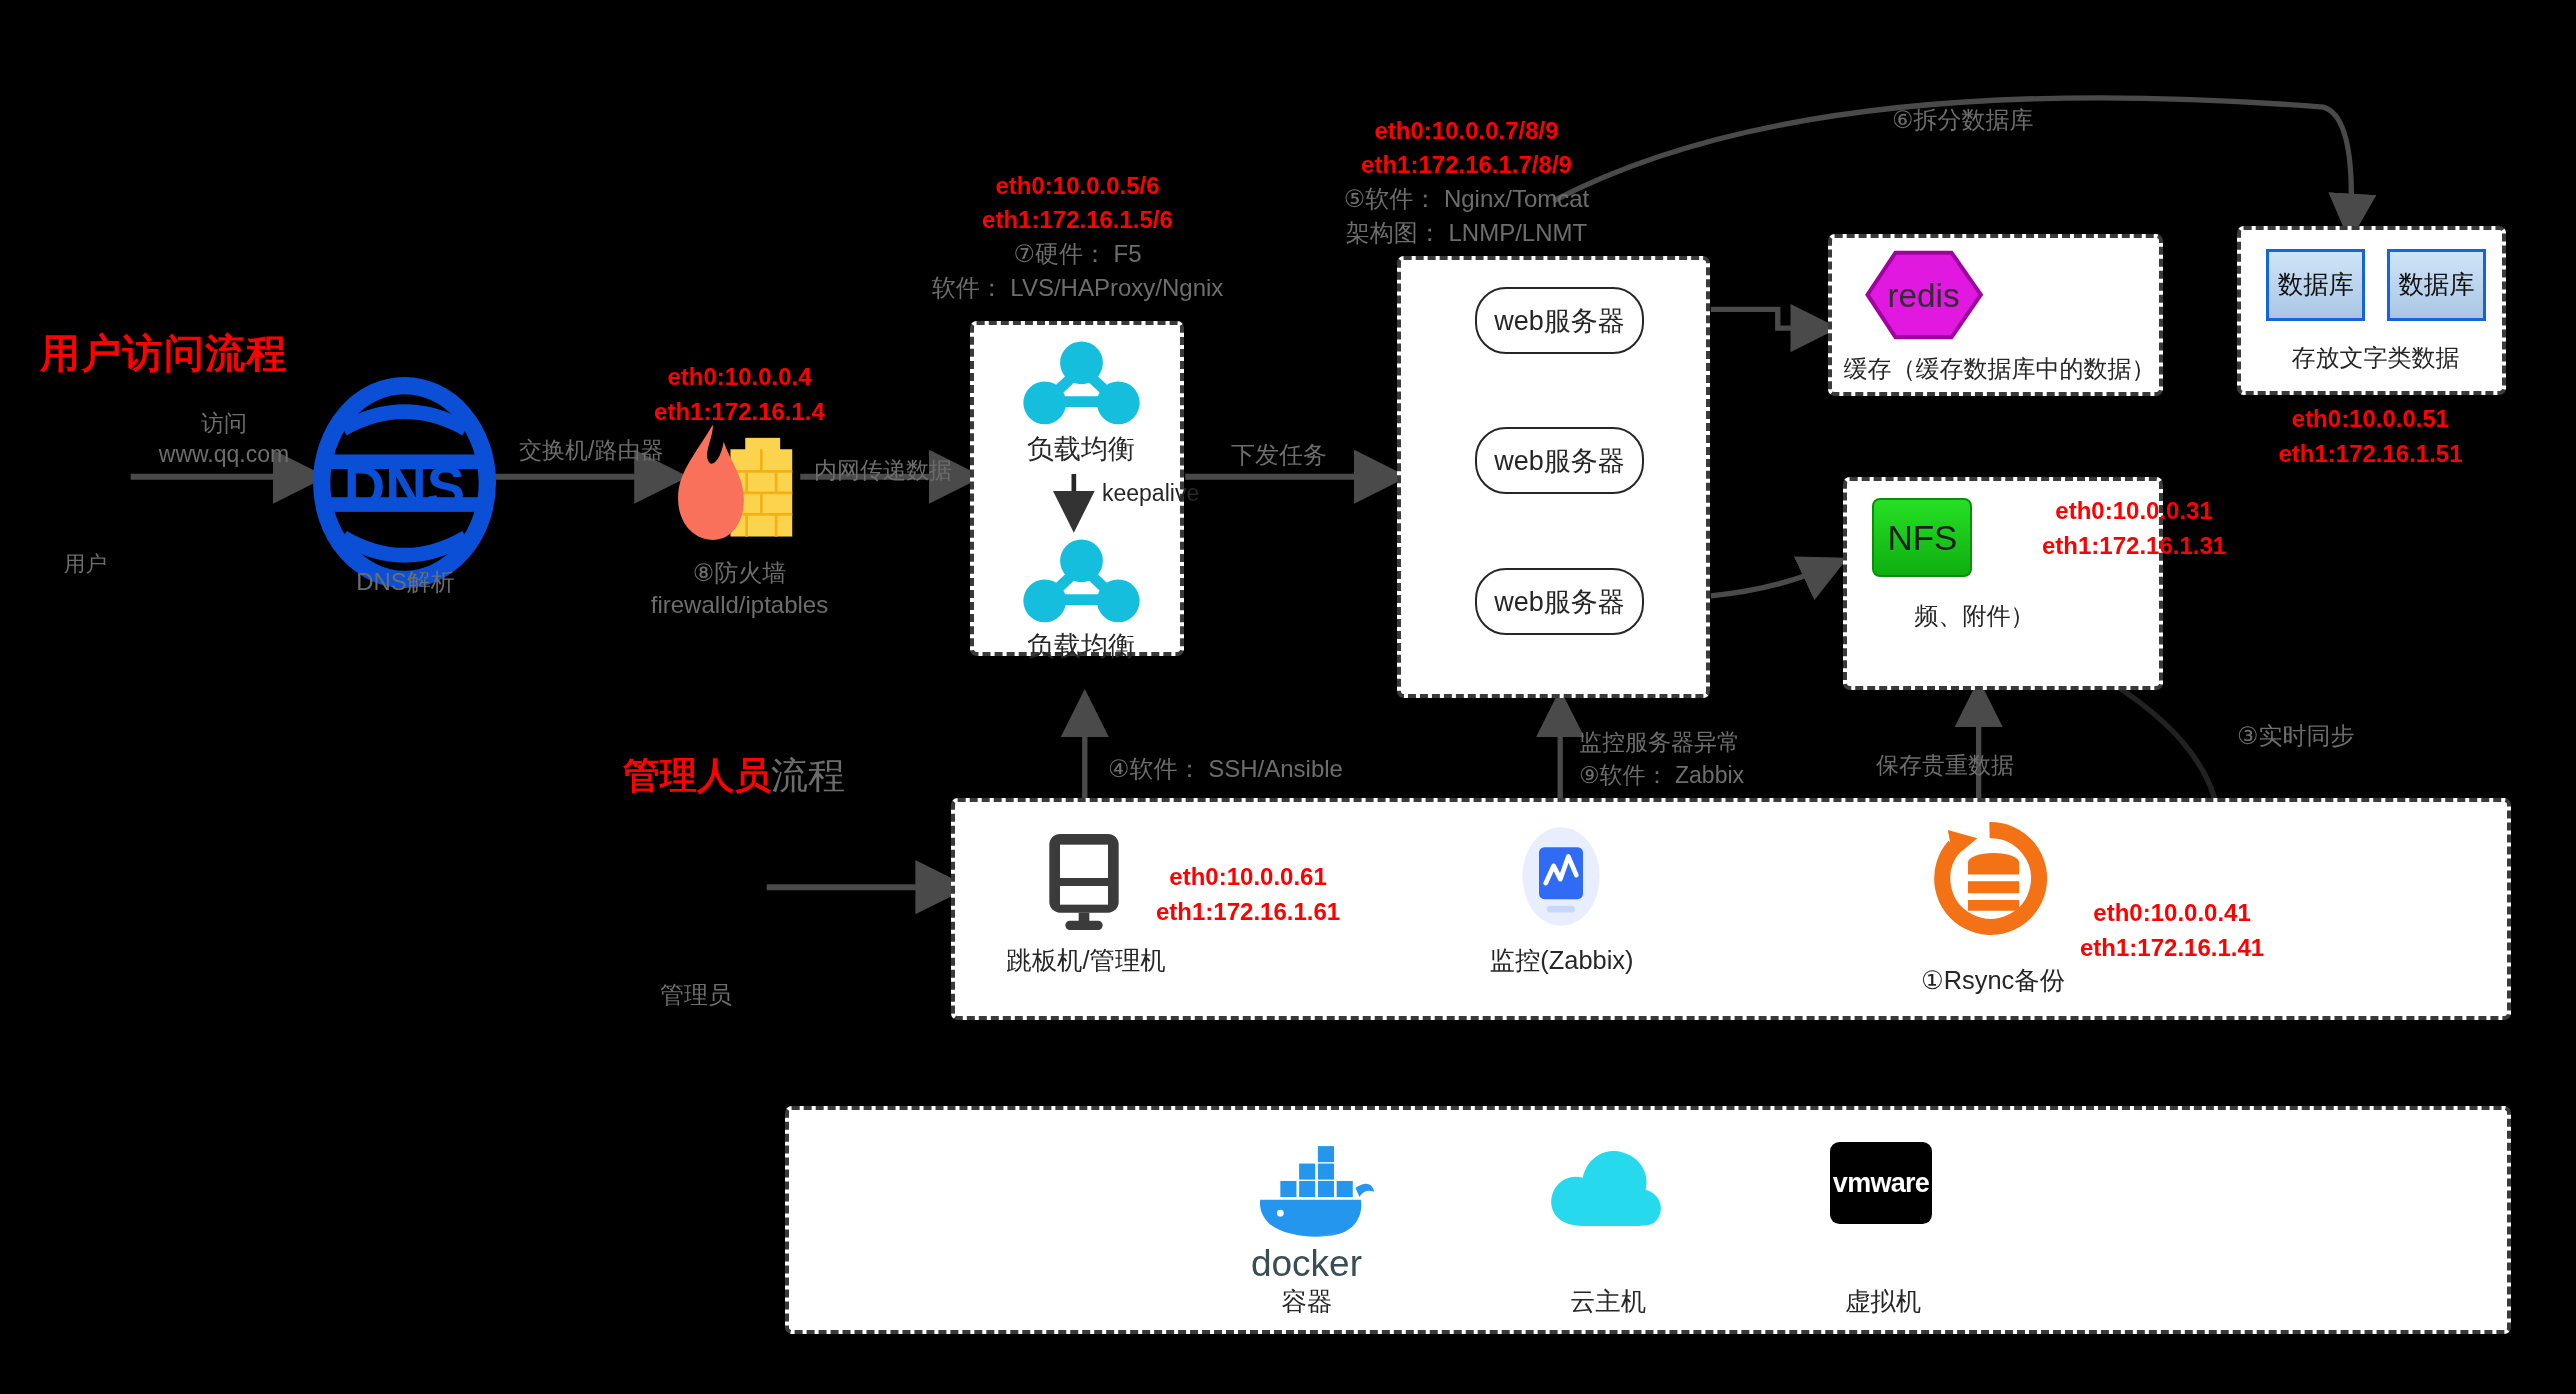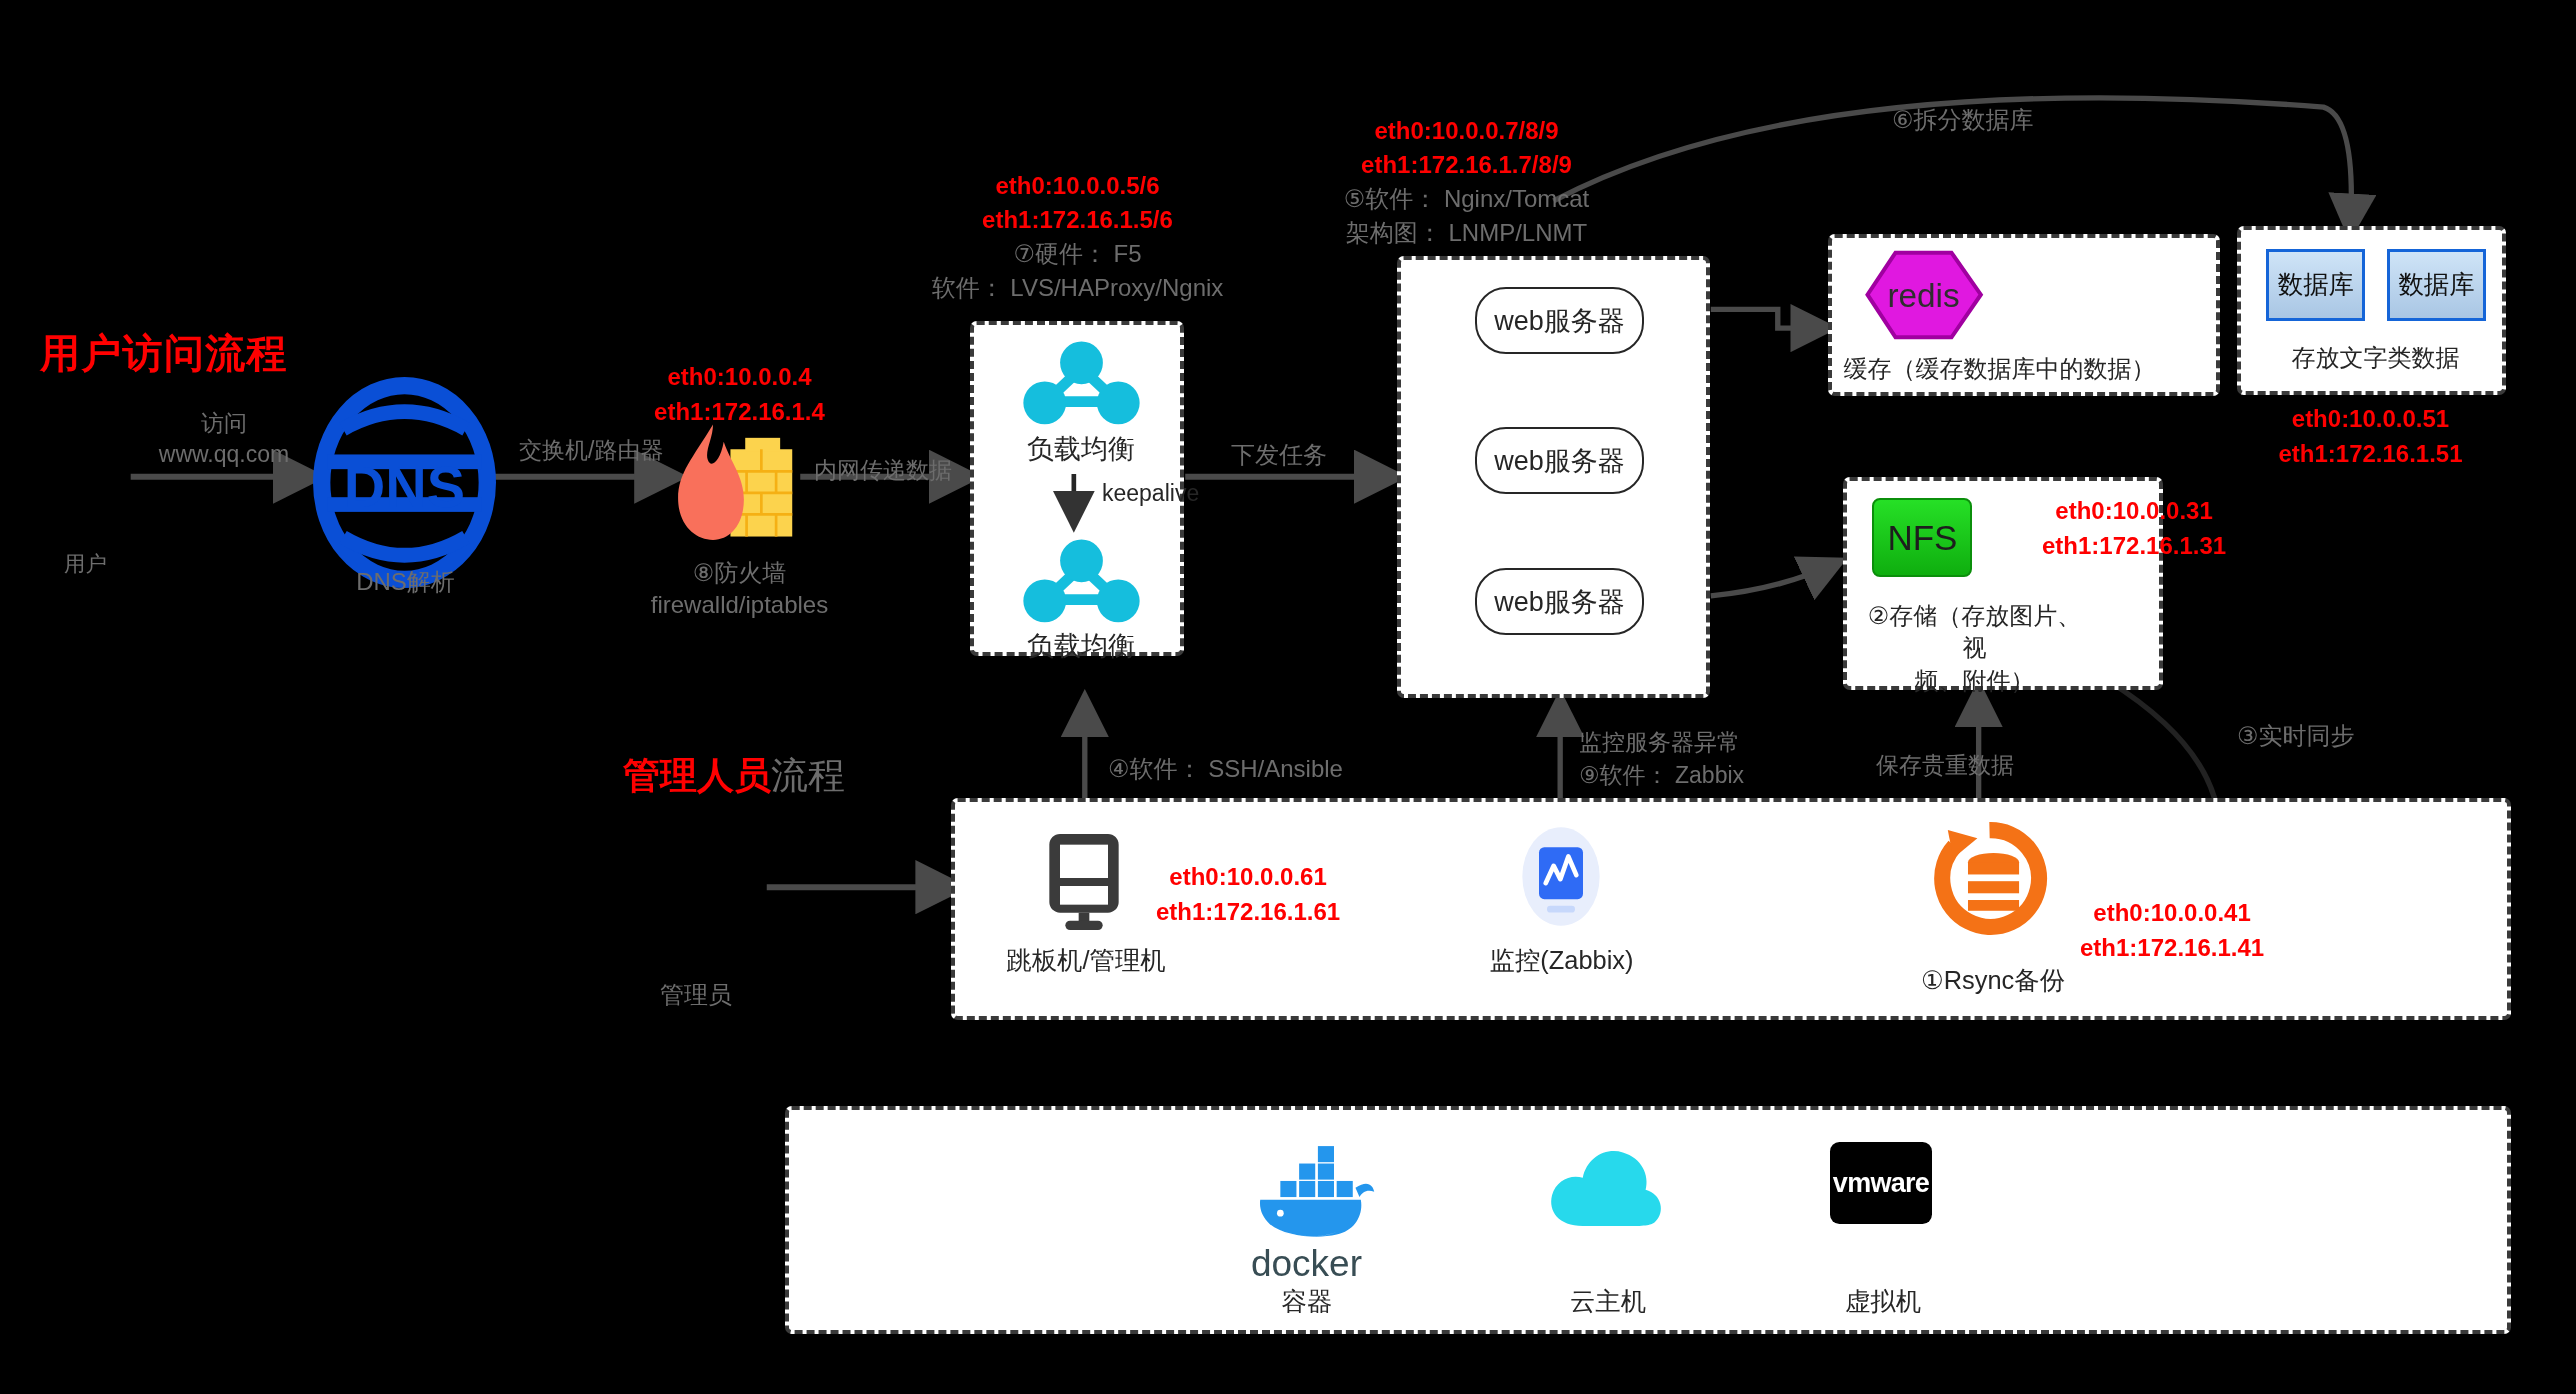--- a/index.html
+++ b/index.html
@@ -167,21 +167,21 @@
       <span>web服务器</span>
     </div>
   <div class="abs webnode" style="left:74px;top:167px;width:169px;height:67px;">
       <span>web服务器</span>
     </div>
   <div class="abs webnode" style="left:74px;top:308px;width:169px;height:67px;">
       <span>web服务器</span>
     </div>
 </div>
 
-<div class="abs panel" style="left:1828px;top:234px;width:392px;height:162px;">
+<div class="abs panel" style="left:1828px;top:234px;width:335px;height:162px;">
   <div class="abs" style="left:31px;top:12px;">
     <svg width="121" height="90" viewBox="0 0 180 135">
       <polygon points="48,4 132,4 176,67 132,131 48,131 6,67" fill="#e018e0" stroke="#a000a0" stroke-width="6"></polygon>
       <text x="90" y="86" font-family="Liberation Sans, sans-serif" font-size="50" fill="#2e2e2e" text-anchor="middle">redis</text>
     </svg>
   </div>
   <div class="abs ctr" style="left:0;top:115px;width:335px;font-size:24px;color:#262626;">缓存（缓存数据库中的数据）</div>
 </div>
 
 <div class="abs grey" style="left:1892px;top:104px;font-size:24px;">⑥拆分数据库</div>
@@ -202,21 +202,20 @@
 
 <div class="abs panel" style="left:1843px;top:477px;width:320px;height:213px;">
   <div class="abs" style="left:25.4px;top:17.4px;width:100px;height:79px;border-radius:8px;
               background:linear-gradient(180deg,#26e026 0%,#0fae0f 100%);
               border:2.7px solid #0b8f0b;box-sizing:border-box;
               display:flex;align-items:center;justify-content:center;
               font-size:35px;color:#1d1d1d;">
     <span>NFS</span>
   </div>
   <div class="abs ctr" style="left:13.4px;top:119px;width:228px;font-size:24px;color:#262626;line-height:1.35;">
-    <div>②存储（存放图片、视</div>
     <div>频、附件）</div>
   </div>
 </div>
 <div class="abs red" style="left:2042px;top:494px;font-size:24px;line-height:1.45;">
   <div>eth0:10.0.0.31</div>
   <div>eth1:172.16.1.31</div>
 </div>
 
 <div class="abs grey nowrap" style="left:2237px;top:720px;font-size:24px;">③实时同步</div>
 <div class="abs grey nowrap" style="left:1876px;top:750px;font-size:23px;">保存贵重数据</div>

